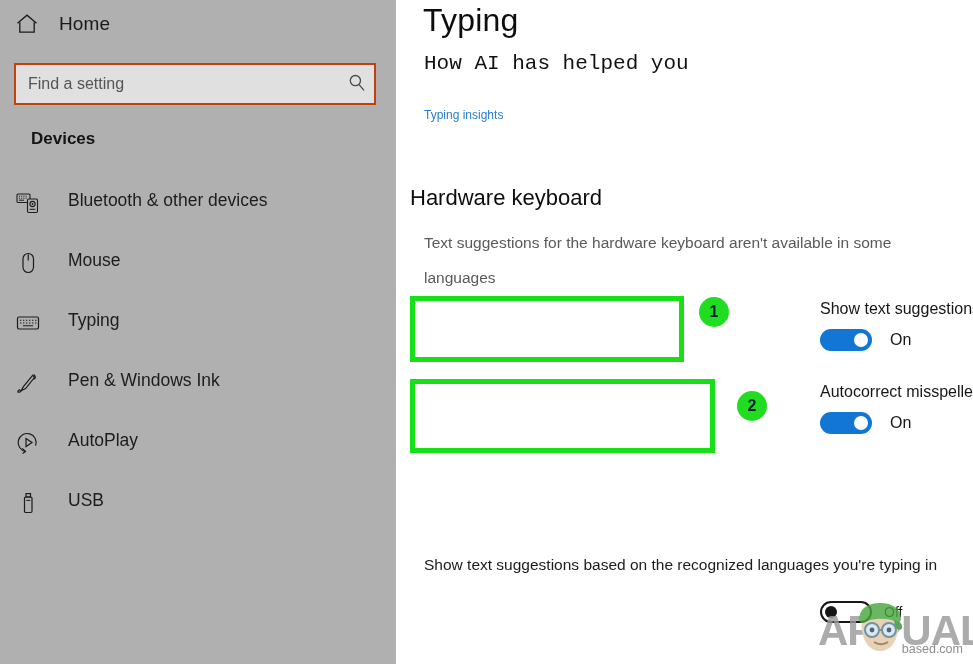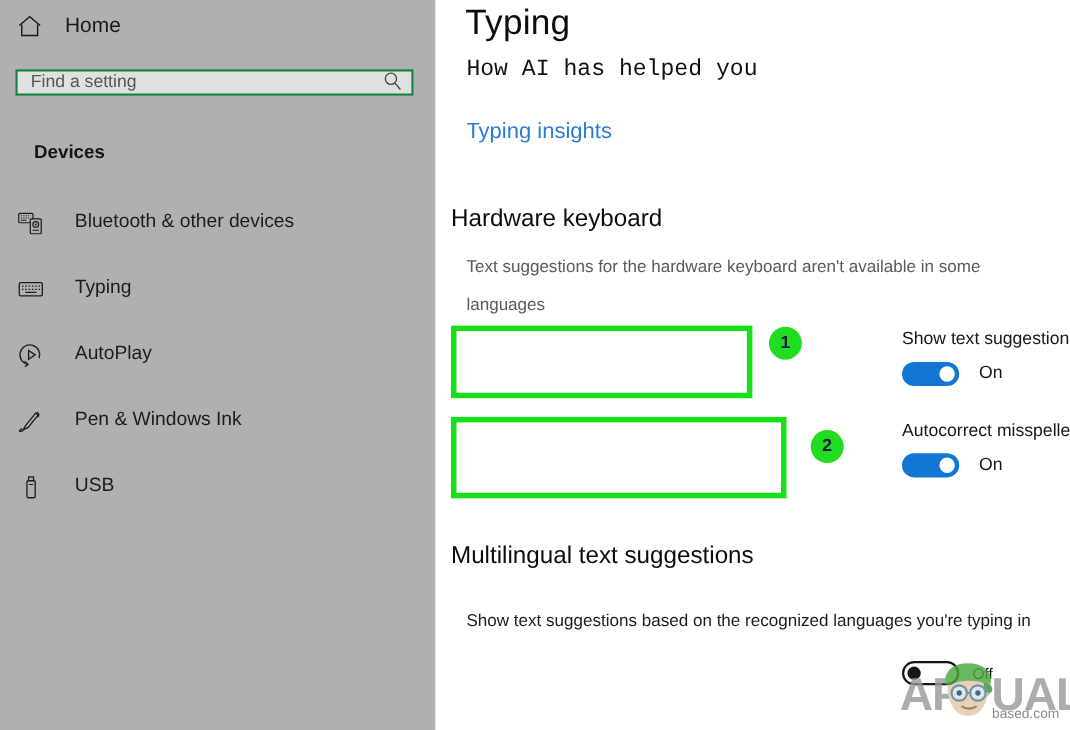--- a/index.html
+++ b/index.html
@@ -5,21 +5,21 @@
   * { box-sizing: border-box; margin: 0; padding: 0; }
   html, body {
     width: 973px; height: 664px;
     overflow: hidden;
     background: #ffffff;
     font-family: "Liberation Sans", sans-serif;
   }
   #app {
     position: relative;
     width: 973px; height: 664px;
-    background: #fef9c3;
+    background: #4c1d95;
   }
 
   
   #sidebar {
     position: absolute;
     left: 0; top: 0;
     width: 396px; height: 664px;
     background: #b0b0b0;
   }
   .home-row {
@@ -33,23 +33,23 @@
   .home-label {
     margin-left: 19px;
     font-size: 19px;
     color: #1a1a1a;
     letter-spacing: .1px;
   }
 
   .search-wrap {
     position: absolute;
     left: 14px; top: 63px;
-    width: 362px; height: 24px;
+    width: 362px; height: 42px;
     background: #e0e0e0;
-    border: 2px solid #15803d;
+    border: 2px solid #c2410c;
     display: flex;
     align-items: center;
   }
   .search-input {
     flex: 1;
     border: 0; outline: 0;
     background: transparent;
     font-family: "Liberation Sans", sans-serif;
     font-size: 16px;
     color: #3c3c3c;
@@ -115,21 +115,21 @@
   .sub-head {
     position: absolute;
     left: 28px; top: 52px;
     font-size: 21px;
     color: #121212;
     font-family: Liberation Mono, monospace;
   }
   .insights-link {
     position: absolute;
     left: 28px; top: 108px;
-    font-size: 20px;
+    font-size: 12px;
     color: #2b7cd3;
     text-decoration: none;
     cursor: pointer;
   }
   .group-head {
     position: absolute;
     left: 14px;
     font-size: 22px;
     color: #0d0d0d;
   }
@@ -293,52 +293,61 @@
             <rect x="11.5" y="7" width="10" height="13.5" rx="1.2" fill="#b0b0b0"></rect>
             <circle cx="16.5" cy="12" r="2.6"></circle>
             <circle cx="16.5" cy="12" r=".9" fill="#1c1c1c" stroke="none"></circle>
             <path d="M13.6 17.3h5.8" stroke-width="1"></path>
           </svg>
         </span>
         <span class="nav-label">Bluetooth &amp; other devices</span>
       </div>
 
 
+      <div class="nav-item">
+        <span class="nav-icon">
+          <svg width="24" height="24" viewBox="0 0 24 24" fill="none" stroke="#1c1c1c" stroke-width="1.2">
+            <rect x="7" y="2.5" width="10.5" height="19" rx="5.2"></rect>
+            <path d="M12.25 3.2 V9.5"></path>
+          </svg>
+        </span>
+        <span class="nav-label">Mouse</span>
+      </div>
 
 
       <div class="nav-item">
         <span class="nav-icon">
           <svg width="24" height="18" viewBox="0 0 24 18" fill="none" stroke="#1c1c1c" stroke-width="1.2">
             <rect x="1.5" y="3" width="21" height="12" rx="1.4"></rect>
             <path d="M4 6.2h1.4M7 6.2h1.4M10 6.2h1.4M13 6.2h1.4M16 6.2h1.4M19 6.2h1.4M4 9h1.4M7 9h1.4M10 9h1.4M13 9h1.4M16 9h1.4M19 9h1.4M7 11.8h10" stroke-width="1.1"></path>
           </svg>
         </span>
         <span class="nav-label">Typing</span>
+      </div>
+
+      <div class="nav-item">
+        <span class="nav-icon">
+          <svg width="24" height="24" viewBox="0 0 24 24" fill="none" stroke="#1c1c1c" stroke-width="1.2">
+            <path d="M17.5 3.6 c2.2 1.4 2.4 3.4 .6 4.6"></path>
+            <path d="M16.6 4.4 L7.6 15.4 l-2.6 4.4 4.6-2.2 9-11.2 z"></path>
+            <path d="M4.2 18.6 c-1.6 .4-2.4 1.4-2.4 2.4 1.6 .6 3-.2 3.4-1.6"></path>
+          </svg>
+        </span>
+        <span class="nav-label">Pen &amp; Windows Ink</span>
       </div>
 
       <div class="nav-item">
         <span class="nav-icon">
           <svg width="24" height="24" viewBox="0 0 24 24" fill="none" stroke="#1c1c1c" stroke-width="1.2">
             <path d="M19.6 14.6 A9 9 0 1 0 9.6 20.4"></path>
             <path d="M6.2 17.4 L9.6 20.4 L6.6 22.4" stroke-linejoin="round"></path>
             <path d="M10 7.6 L16 11.6 L10 15.6 Z"></path>
           </svg>
         </span>
         <span class="nav-label">AutoPlay</span>
-      </div>
-
-      <div class="nav-item">
-        <span class="nav-icon">
-          <svg width="24" height="24" viewBox="0 0 24 24" fill="none" stroke="#1c1c1c" stroke-width="1.2">
-            <path d="M17.5 3.6 c2.2 1.4 2.4 3.4 .6 4.6"></path>
-            <path d="M16.6 4.4 L7.6 15.4 l-2.6 4.4 4.6-2.2 9-11.2 z"></path>
-            <path d="M4.2 18.6 c-1.6 .4-2.4 1.4-2.4 2.4 1.6 .6 3-.2 3.4-1.6"></path>
-          </svg>
-        </span>
-        <span class="nav-label">Pen &amp; Windows Ink</span>
       </div>
 
       <div class="nav-item">
         <span class="nav-icon">
           <svg width="24" height="24" viewBox="0 0 24 24" fill="none" stroke="#1c1c1c" stroke-width="1.2">
             <rect x="8.5" y="6" width="7.5" height="15.5" rx="1.2"></rect>
             <rect x="10" y="2.6" width="4.5" height="3.4"></rect>
             <path d="M10.3 9.4h4" stroke-width="1"></path>
           </svg>
         </span>
@@ -370,21 +379,20 @@
     <div class="setting-block" id="block-2">
       <div class="setting-label">Autocorrect misspelled words I type</div>
       <div class="toggle-row">
         <div class="toggle on">
           <span class="knob"></span>
         </div>
         <span class="toggle-state">On</span>
       </div>
     </div>
 
-    <div class="group-head" id="ml-head">Multilingual text suggestions</div>
     <div class="group-desc" id="ml-desc">Show text suggestions based on the recognized languages you're typing in</div>
 
     <div class="setting-block" id="block-3">
       <div class="toggle-row">
         <div class="toggle off">
           <span class="knob"></span>
         </div>
         <span class="toggle-state">Off</span>
       </div>
     </div>

